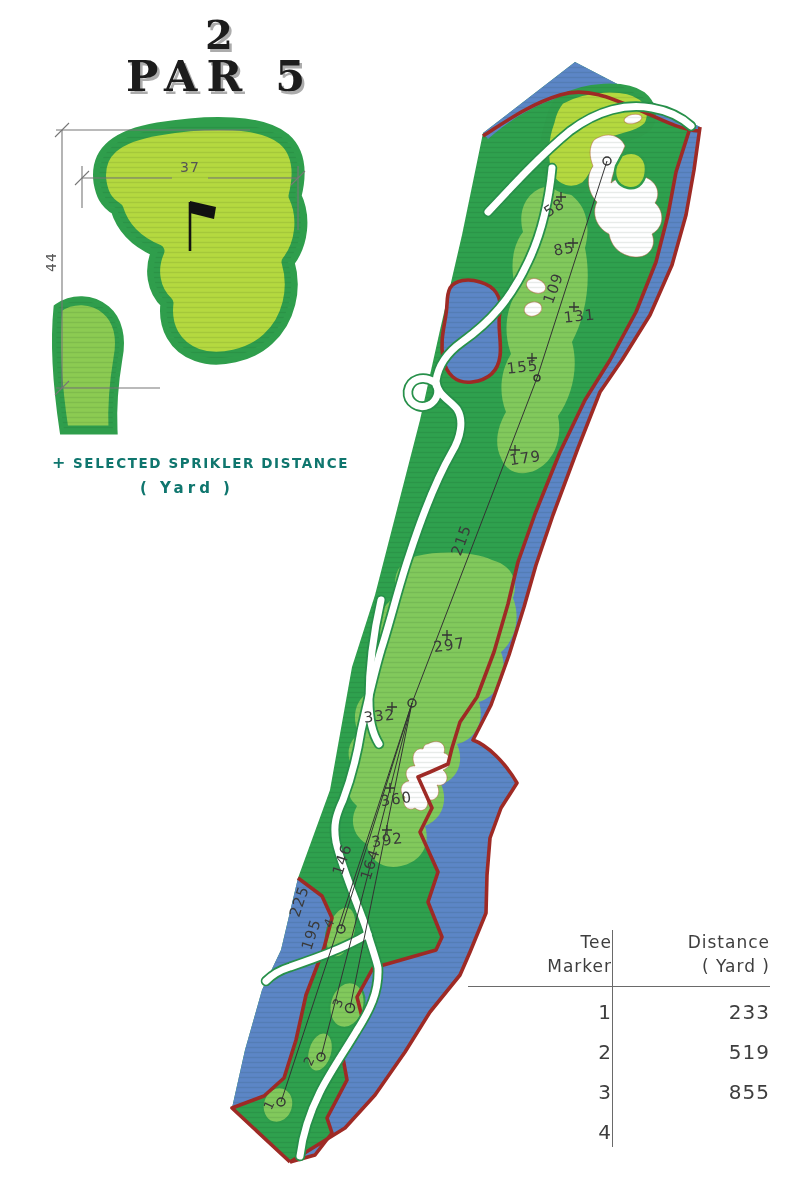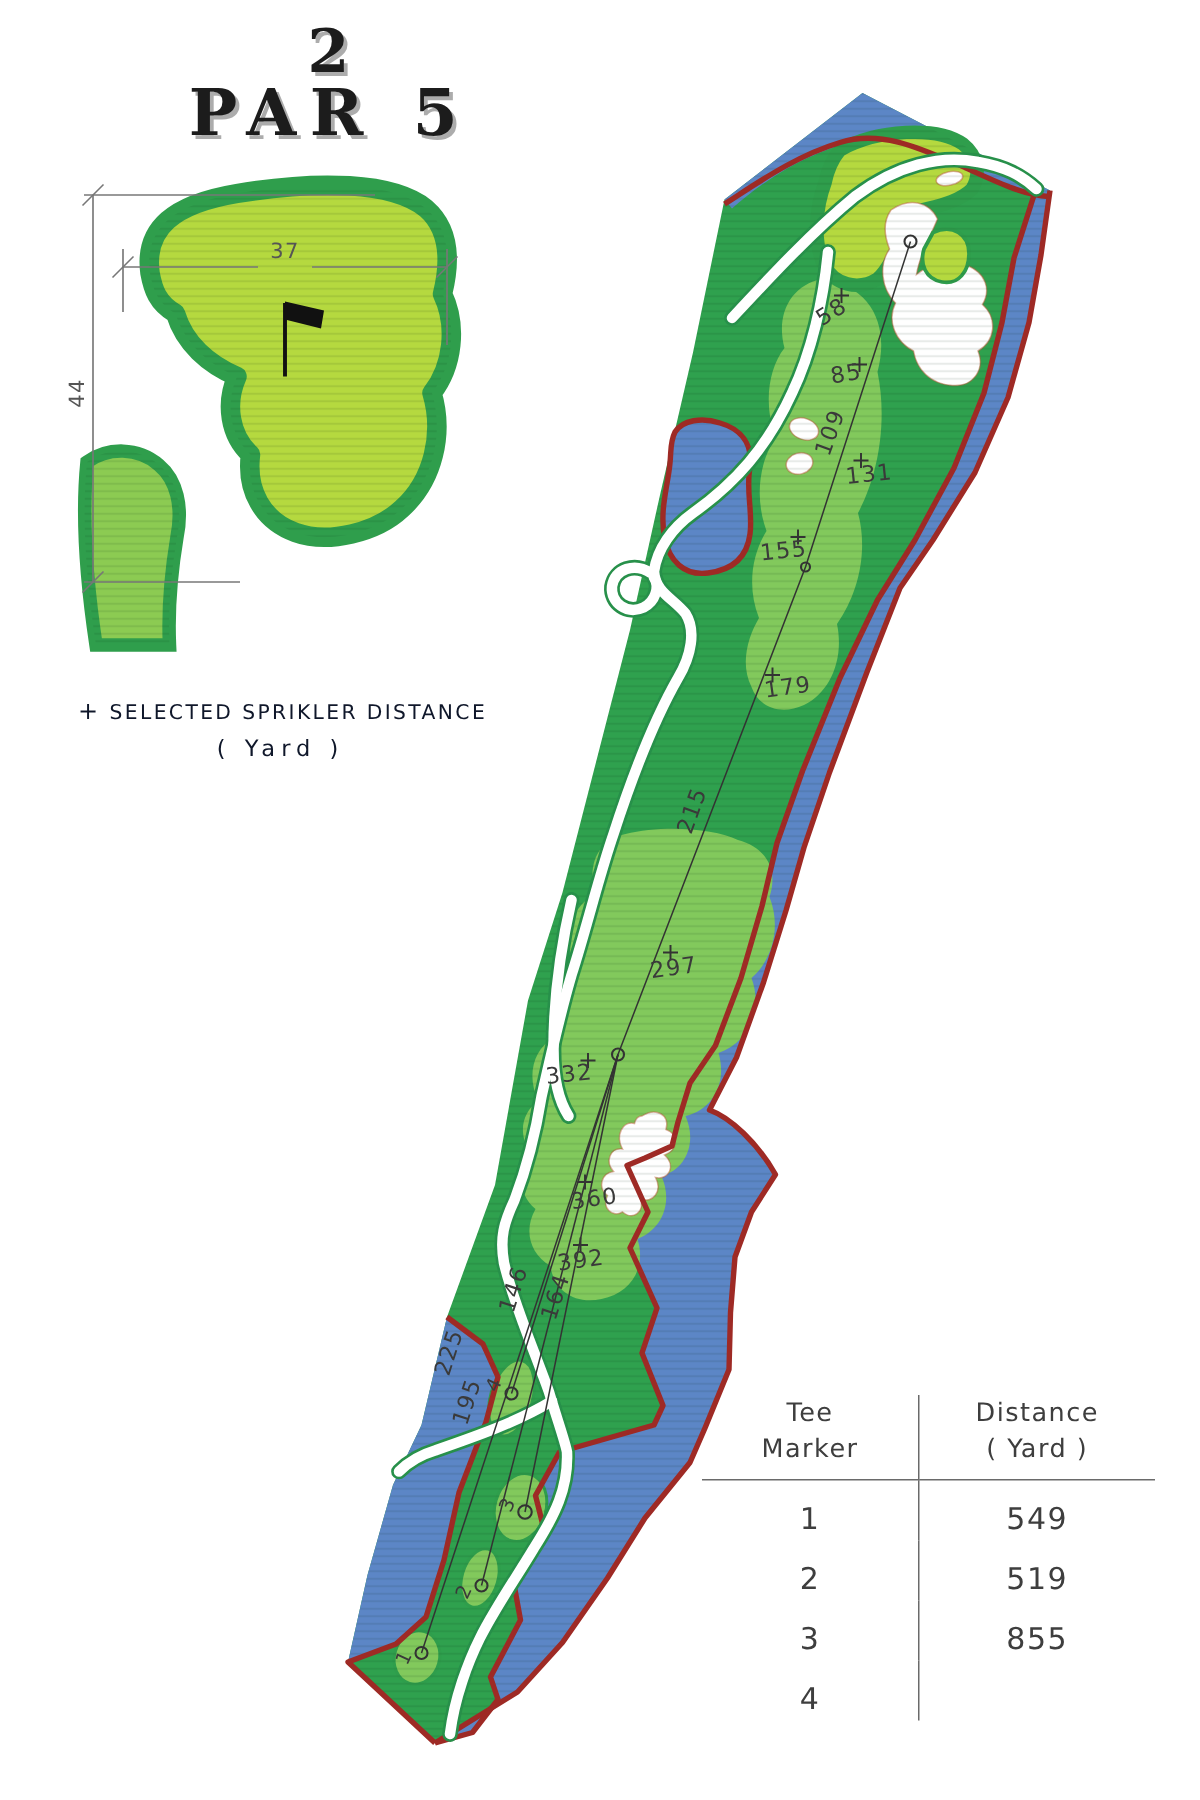--- a/index.html
+++ b/index.html
@@ -6,28 +6,28 @@
   .page{position:relative;width:800px;height:1200px;background:#ffffff;overflow:hidden;
         font-family:"DejaVu Sans",sans-serif;}
   
   .title-block{position:absolute;left:95px;top:14px;width:250px;text-align:center;
                font-family:"DejaVu Serif",serif;color:#1c1c1c;}
   .hole-number{font-size:40px;font-weight:bold;letter-spacing:2px;line-height:42px;
                text-shadow:2.5px 2.5px 0 rgba(70,70,70,0.45);}
   .par-label{font-size:43px;font-weight:bold;letter-spacing:9px;line-height:40px;
              text-shadow:2.5px 2.5px 0 rgba(70,70,70,0.45);}
   
-  .legend{position:absolute;left:52px;top:464px;width:270px;color:#0f172a;}
+  .legend{position:absolute;left:52px;top:453px;width:270px;color:#0f766e;font-weight:bold;}
   .legend-line1{font-size:13.5px;letter-spacing:1.6px;white-space:nowrap;}
   .legend-plus{font-size:16px;margin-right:6px;}
   .legend-line2{font-size:15px;letter-spacing:4px;text-align:center;margin-top:7px;}
   
   .ttable{position:absolute;left:468px;top:930px;width:302px;color:#3e3e3e;}
   .tgrid{display:grid;grid-template-columns:145px 157px;}
-  .tcell{text-align:center;}
+  .tcell{text-align:right;}
   .th{font-size:17px;letter-spacing:1px;line-height:24px;padding-bottom:8px;
       border-bottom:1.6px solid #6a6a6a;}
   .cleft{border-right:1.6px solid #6a6a6a;}
   .td{font-size:20px;letter-spacing:1px;padding-top:13px;padding-bottom:3px;}
   svg{position:absolute;left:0;top:0;}
   .mlabel{font-size:15px;fill:#3a3a3a;letter-spacing:1px;font-family:"DejaVu Sans",sans-serif;}
   .tnum{font-size:13px;fill:#3a3a3a;font-family:"DejaVu Sans",sans-serif;}
   .dim{font-size:14px;fill:#555;letter-spacing:1px;font-family:"DejaVu Sans",sans-serif;}
 </style>
 </head>
@@ -202,21 +202,21 @@
       <div class="tcell th cleft">
         <div>Tee</div>
         <div>Marker</div>
       </div>
       <div class="tcell th">
         <div>Distance</div>
         <div>( Yard )</div>
       </div>
 
       <div class="tcell td cleft">1</div>
-      <div class="tcell td">549</div>
+      <div class="tcell td">233</div>
       <div class="tcell td cleft">2</div>
       <div class="tcell td">519</div>
       <div class="tcell td cleft">3</div>
       <div class="tcell td">855</div>
       <div class="tcell td cleft">4</div>
     </div>
   </div>
 
 </div>
 

